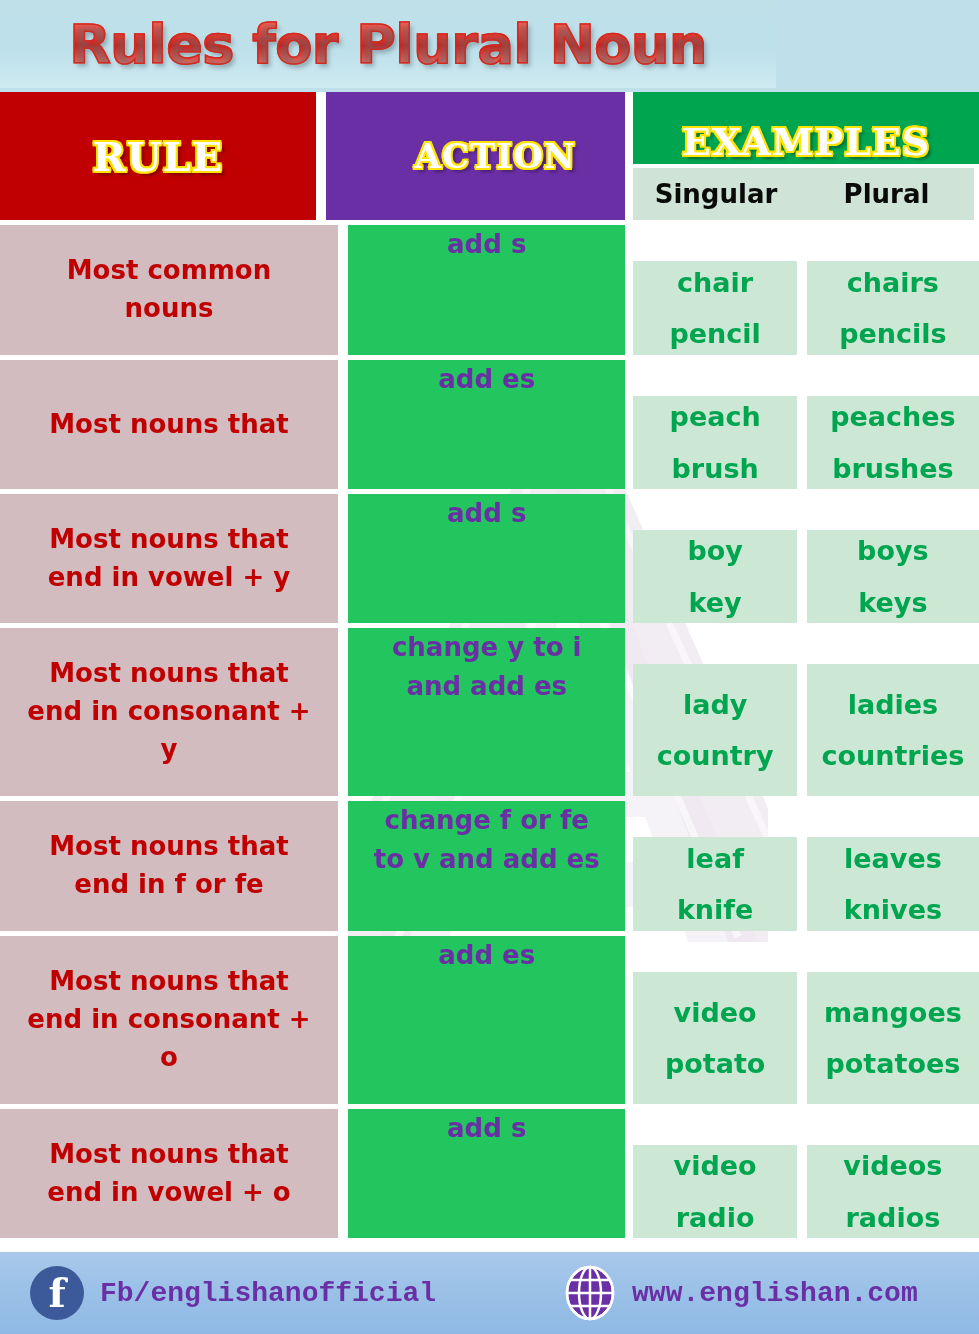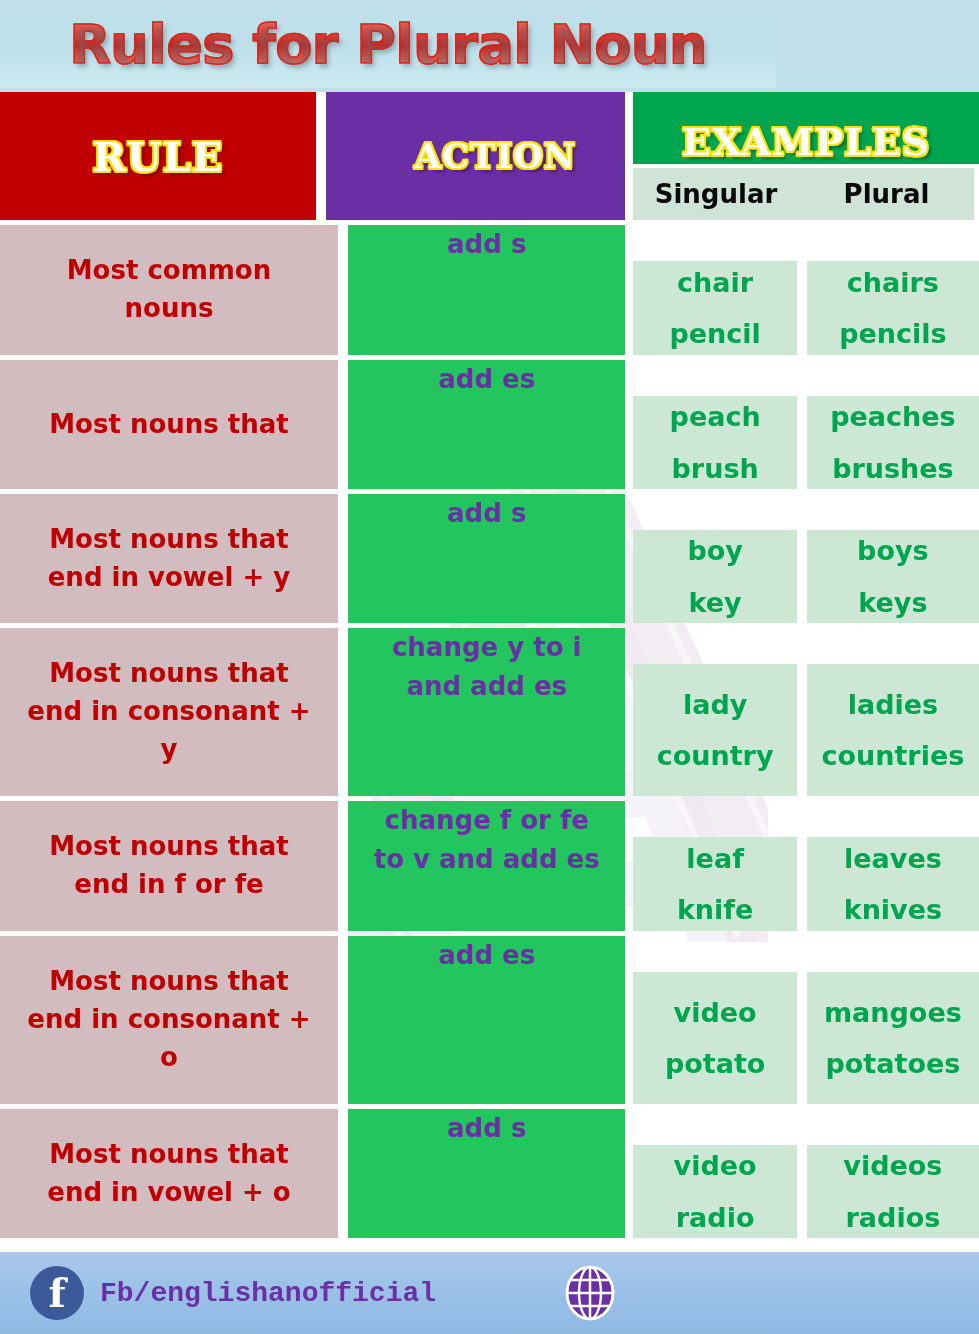--- a/index.html
+++ b/index.html
@@ -325,16 +325,17 @@
         <svg width="50" height="56" viewBox="0 0 50 56" xmlns="http://www.w3.org/2000/svg">
           <ellipse cx="25" cy="28" rx="23" ry="26" fill="#6b2fa5" stroke="#ffffff" stroke-width="2.5"></ellipse>
           <ellipse cx="25" cy="28" rx="23" ry="26" fill="none" stroke="#ffffff" stroke-width="2.5"></ellipse>
           <ellipse cx="25" cy="28" rx="11" ry="26" fill="none" stroke="#ffffff" stroke-width="2.5"></ellipse>
           <line x1="2" y1="28" x2="48" y2="28" stroke="#ffffff" stroke-width="2.5"></line>
           <line x1="6" y1="15" x2="44" y2="15" stroke="#ffffff" stroke-width="2.5"></line>
           <line x1="6" y1="41" x2="44" y2="41" stroke="#ffffff" stroke-width="2.5"></line>
           <line x1="25" y1="2" x2="25" y2="54" stroke="#ffffff" stroke-width="2.5"></line>
         </svg>
       </div>
+      <div class="ftext">www.englishan.com</div>
     </div>
   </div>
 
 </div>
 
 </body></html>

